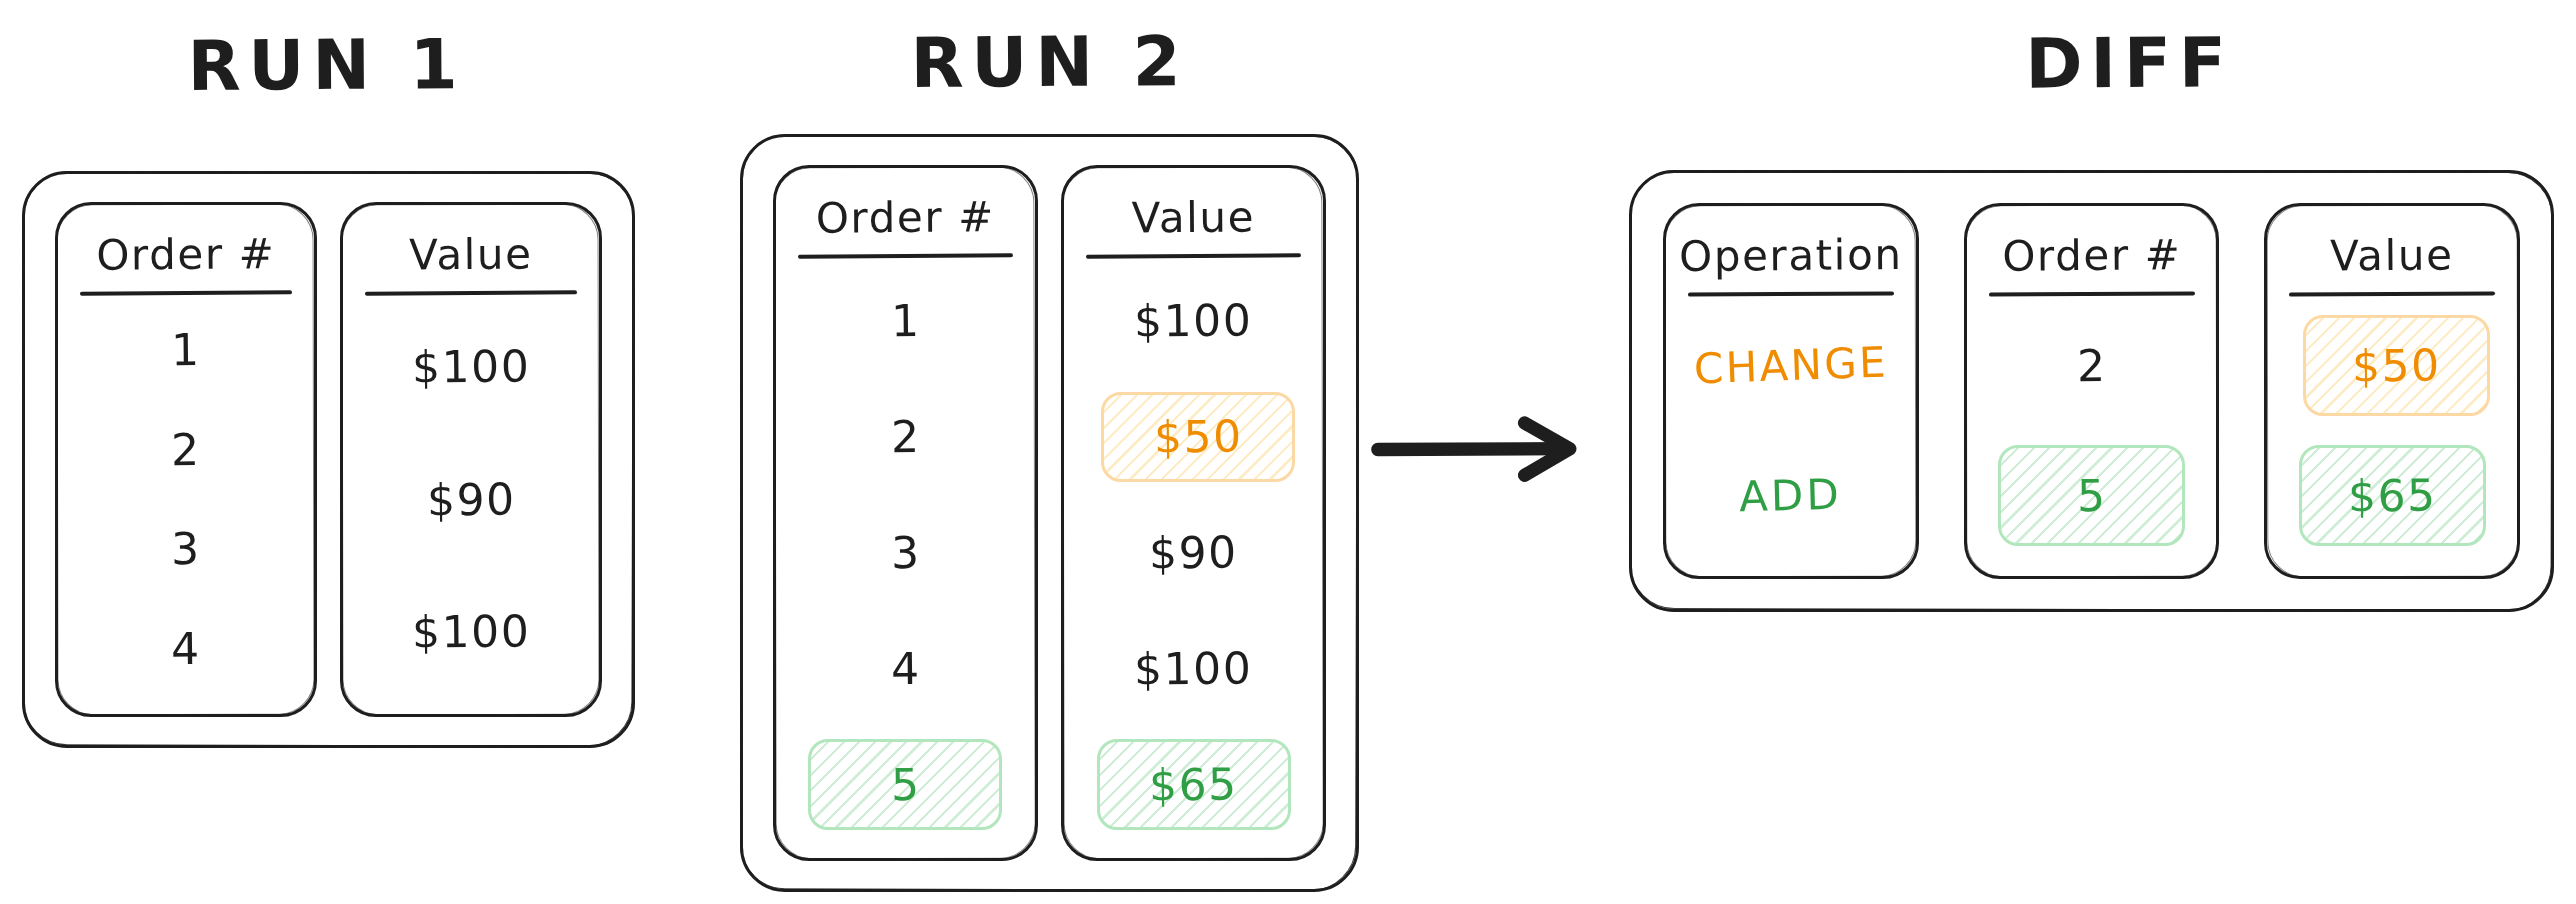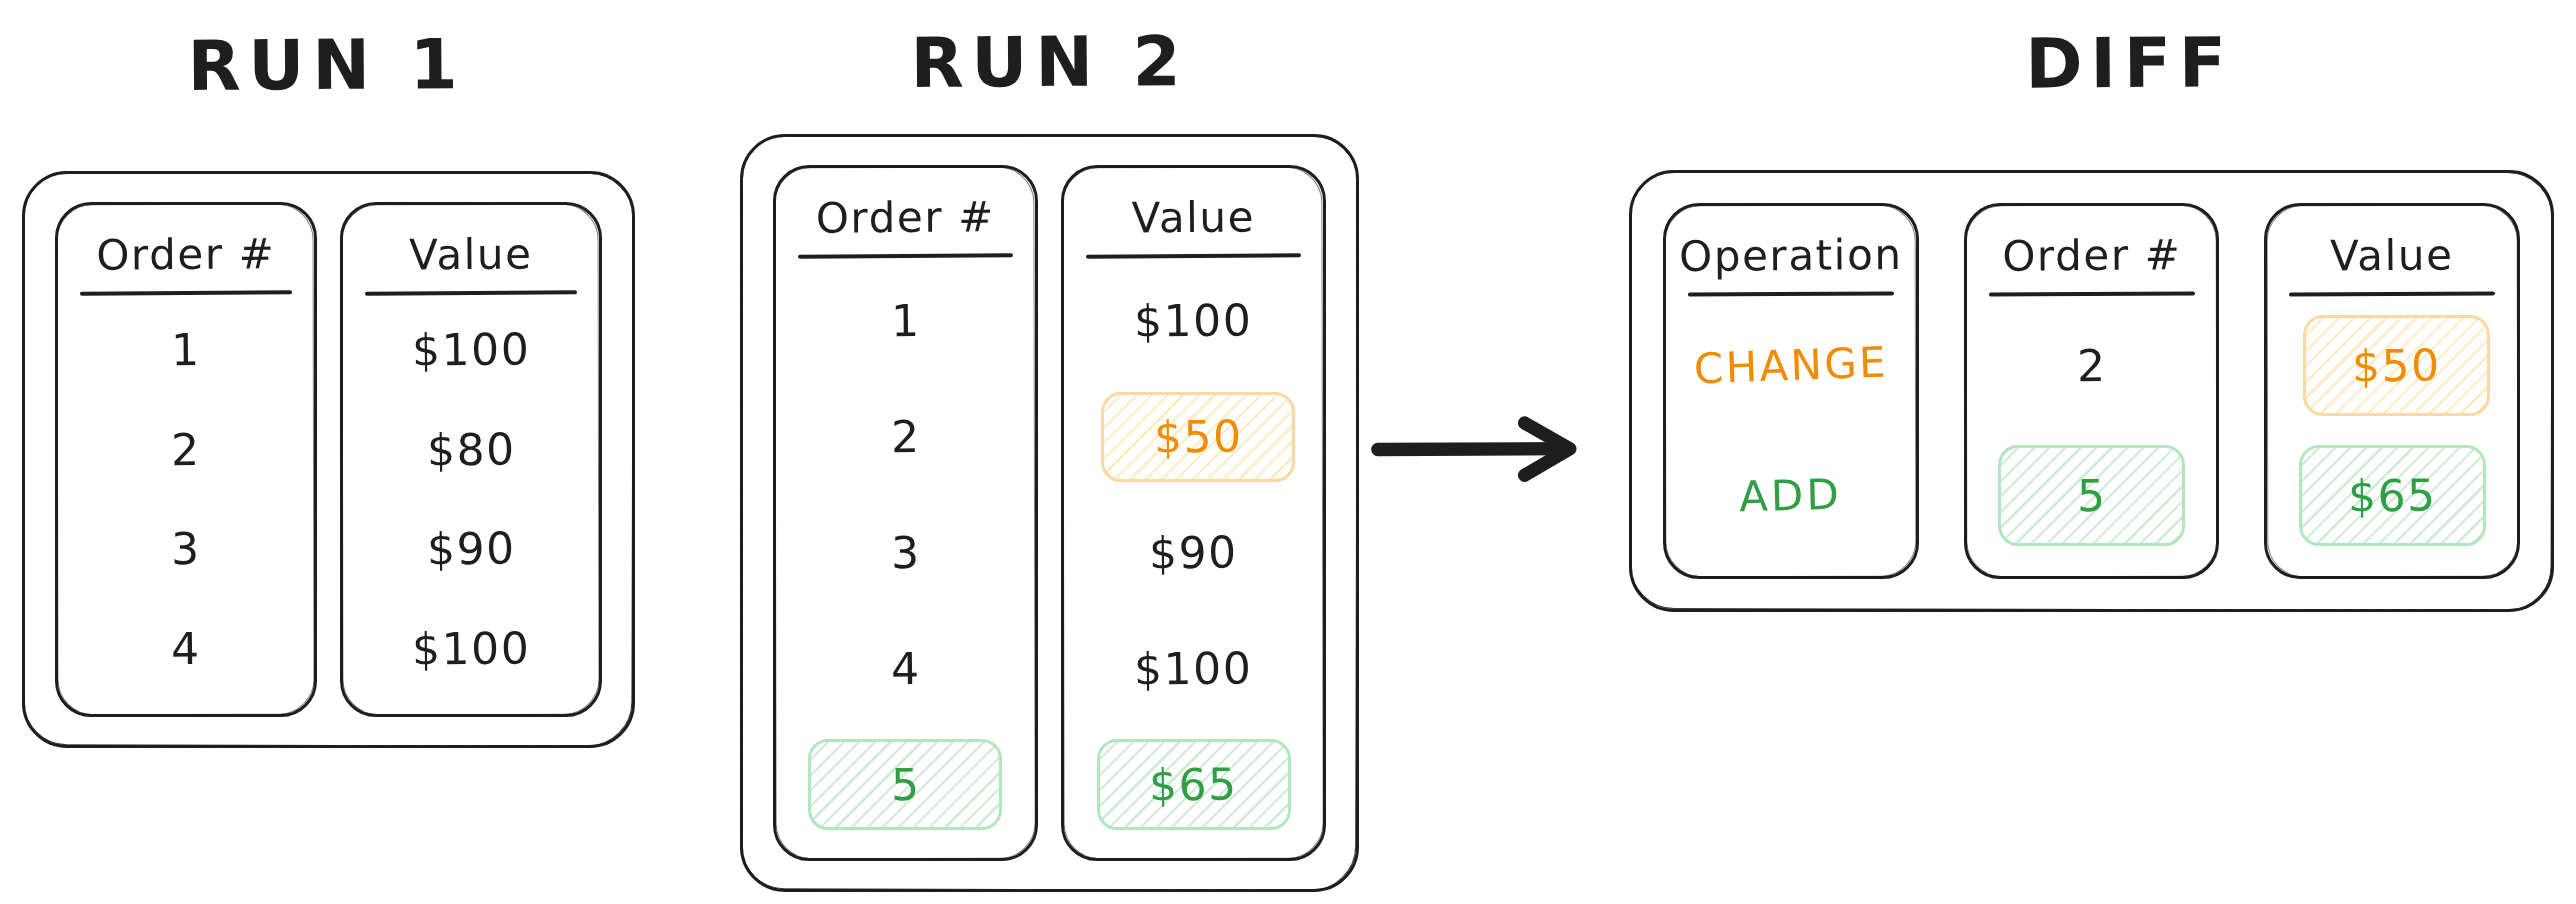--- a/index.html
+++ b/index.html
@@ -164,23 +164,20 @@
     </div>
 
     <div class="col">
       <div class="col-header">Value</div>
       <div class="hrule"></div>
       <div class="rows">
         <div class="row">
             <span class="cell">$100</span>
           </div>
         <div class="row">
-            <span class="cell">$80</span>
-          </div>
-        <div class="row">
             <span class="cell">$90</span>
           </div>
         <div class="row">
             <span class="cell">$100</span>
           </div>
       </div>
     </div>
   </div>
 
   <div class="title" style="left:740px; top:22px; width:619px;">RUN 2</div>

